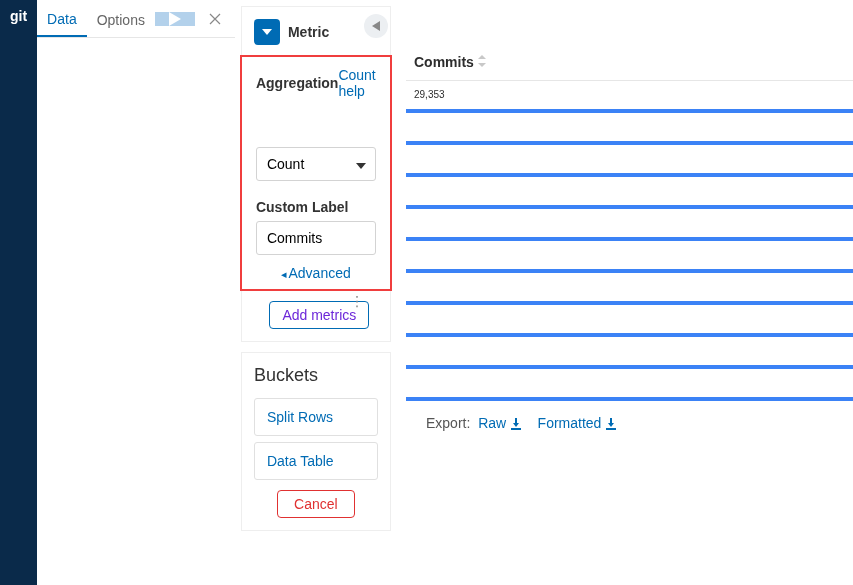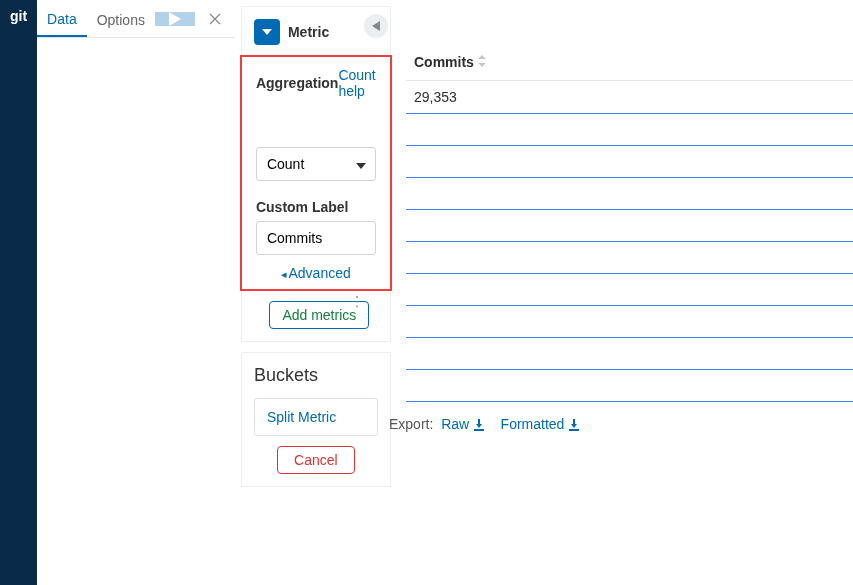--- a/index.html
+++ b/index.html
@@ -26,32 +26,32 @@
 .field-label { color: #333; font-weight: 600; font-size: 14px; }
 .link { color: #006BB4; cursor: pointer; font-size: 14px; }
 .select-box { position: relative; margin-top: 48px; }
 .select-input { width: 100%; border: 1px solid #d3d3d3; border-radius: 3px; padding: 8px 10px; font-size: 14px; background: #fff; text-align: left; cursor: pointer; }
 .select-caret { position: absolute; right: 10px; top: 50%; transform: translateY(-50%); pointer-events: none; }
 .text-input { width: 100%; border: 1px solid #d3d3d3; border-radius: 3px; padding: 8px 10px; font-size: 14px; }
 .advanced-row { text-align: center; margin-top: 10px; }
 .advanced-link { color: #006BB4; cursor: pointer; font-size: 14px; }
 .advanced-link::before { content: "◂"; font-size: 11px; margin-right: 2px; }
 .center-row { text-align: center; }
-.btn-outline-blue { display: inline-block; border: 1px solid #006BB4; color: #15803d; background: #fff; border-radius: 4px; padding: 5px 12px; font-size: 14px; cursor: pointer; margin-left: 7px; }
+.btn-outline-blue { display: inline-block; border: 1px solid #006BB4; color: #6d28d9; background: #fff; border-radius: 4px; padding: 5px 12px; font-size: 14px; cursor: pointer; margin-left: 7px; }
 .btn-outline-red { display: inline-block; border: 1px solid #e03131; color: #e03131; background: #fff; border-radius: 4px; padding: 5px 16px; font-size: 14px; cursor: pointer; }
 .bucket-label { font-weight: 600; color: #333; margin-bottom: 8px; font-size: 14px; }
 .bucket-option { border: 1px solid #e0e0e0; border-radius: 3px; padding: 10px 12px; color: #006BB4; cursor: pointer; margin-bottom: 6px; font-size: 14px; }
 .right { flex: 1; padding: 14px 0 0 14px; position: relative; }
 .back-circle { width: 24px; height: 24px; border-radius: 50%; background: #eceff2; display: flex; align-items: center; justify-content: center; color: #888; cursor: pointer; margin-bottom: 6px; }
 .results { margin-left: 42px; }
 .res-header { display: flex; align-items: center; gap: 4px; padding: 10px 8px; font-weight: 700; color: #2d2d2d; border-bottom: 1px solid #e6e6e6; }
 .sort-icon { color: #c8c8c8; font-size: 10px; }
-.res-row { padding: 8px 8px; border-bottom: 1px solid #3b82f6; min-height: 32px; font-size: 14px; }
+.res-row { padding: 8px 8px; border-bottom: 4px solid #3b82f6; min-height: 32px; font-size: 10px; }
 .drag-handle { position: absolute; left: 0; top: 50%; color: #888; cursor: grab; font-size: 14px; letter-spacing: 1px; }
-.export-row { margin-left: 25px; margin-top: 14px; font-size: 14px; }
+.export-row { margin-left: 62px; margin-top: 14px; font-size: 14px; }
 .export-row .lbl { color: #555; }
 .dl-icon { display: inline-block; vertical-align: -2px; }
 </style>
 </head>
 <body>
 
 <div class="root">
   <div class="left">
     <div class="titlebar">
       <span>git</span>
@@ -109,21 +109,22 @@
           </div>
         </div>
 
         <div class="center-row">
           <button class="btn-outline-blue">Add metrics</button>
         </div>
       </div>
 
       <div class="card">
         <h2>Buckets</h2>
-        <div class="bucket-option">Split Metric</div>
+        <div class="bucket-option">Split Rows</div>
+        <div class="bucket-option">Data Table</div>
         <div class="center-row" style="margin-top:10px">
           <button class="btn-outline-red">Cancel</button>
         </div>
       </div>
     </div>
   </div>
 
   <div class="right">
     <div class="back-circle">
       <svg width="8" height="10" viewBox="0 0 8 10">

